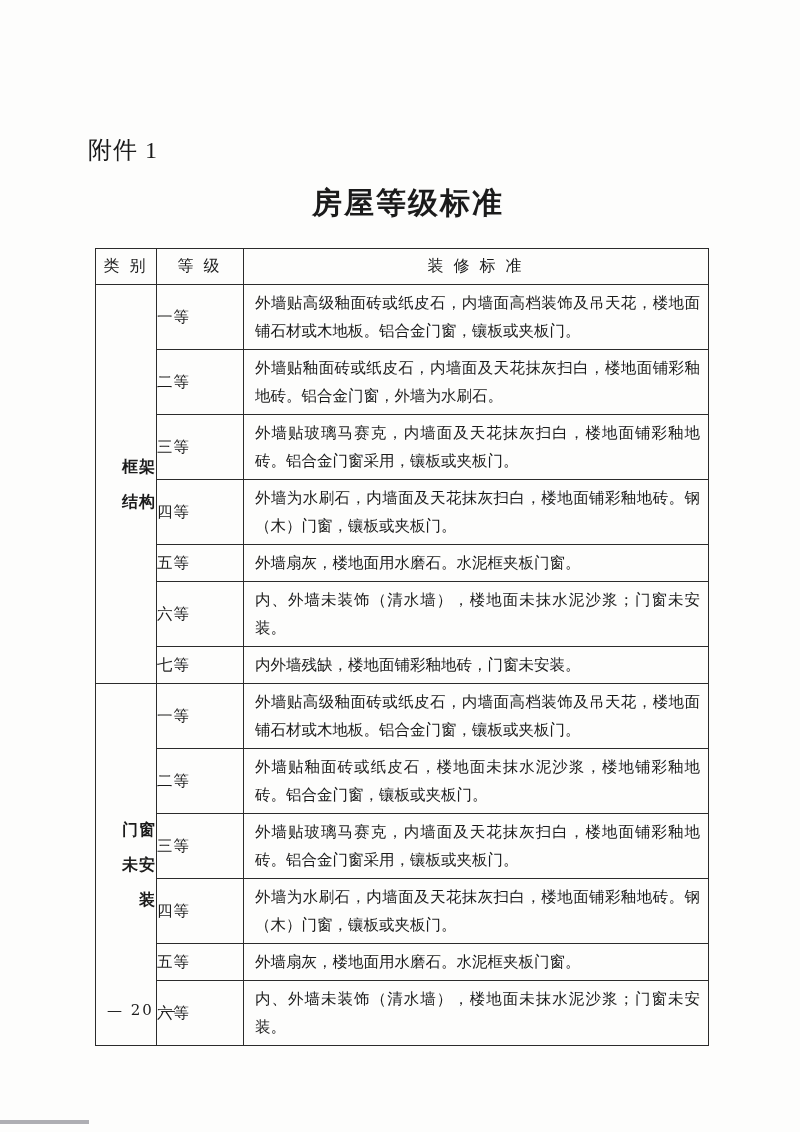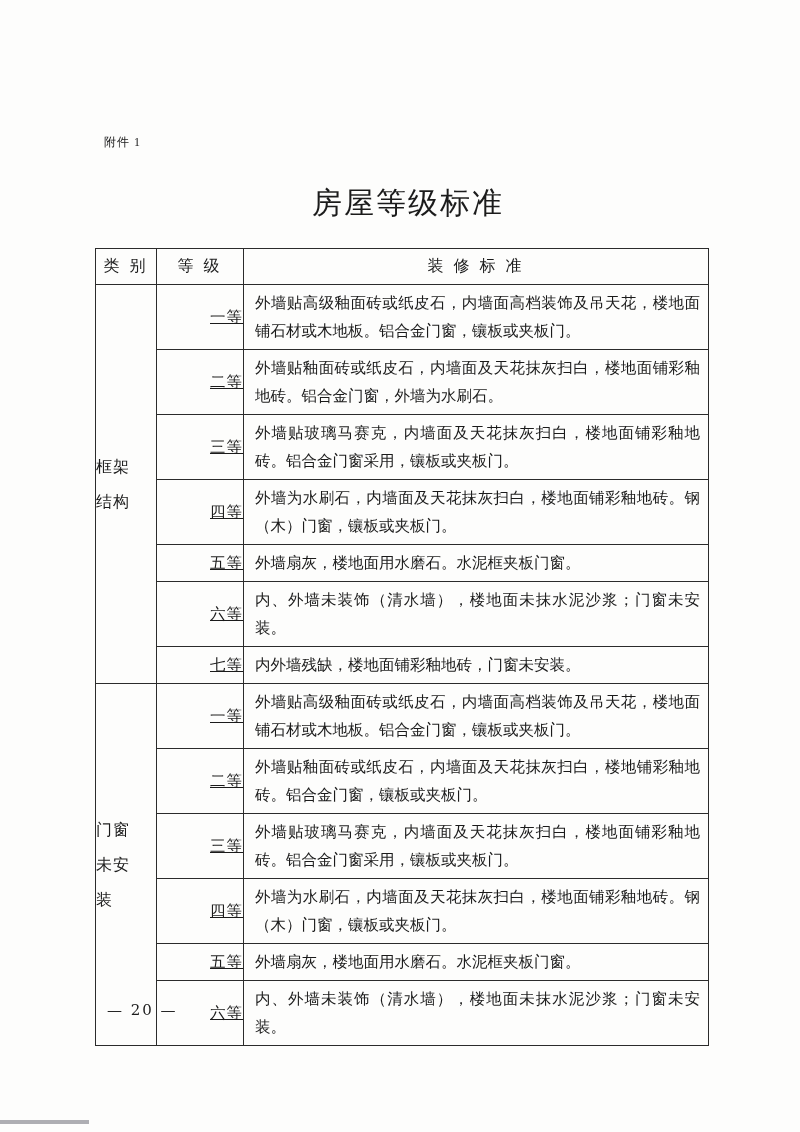--- a/index.html
+++ b/index.html
@@ -8,32 +8,31 @@
     position: relative;
     background: #fdfdfc;
     font-family: "Liberation Serif", "DejaVu Serif", serif;
     color: #1b1b1b;
     overflow: hidden;
   }
   .attachment {
     position: absolute;
     left: 88px;
     top: 134px;
-    font-size: 12px;
+    font-size: 24px;
     letter-spacing: 1px;
-    margin-left: 16px;
   }
   .doc-title {
     position: absolute;
     left: 0;
     right: 0;
     top: 183px;
     text-align: center;
     font-size: 30px;
-    font-weight: normal;
+    font-weight: bold;
     letter-spacing: 2px;
     text-indent: 16px;
   }
   table.grade-table {
     position: absolute;
     left: 95px;
     top: 248px;
     width: 613px;
     border-collapse: collapse;
     table-layout: fixed;
@@ -47,33 +46,33 @@
     vertical-align: middle;
   }
   .grade-table th {
     height: 36px;
     text-align: center;
     font-weight: normal;
     letter-spacing: 3px;
     font-size: 16px;
   }
   .cat-cell {
-    text-align: left;
+    text-align: right;
+    font-weight: bold;
   }
   .cat-text {
     display: inline-block;
     width: 2.2em;
     line-height: 2.2;
     font-size: 16px;
     letter-spacing: 1px;
   }
   .grade-cell {
-    text-align: right;
+    text-align: left;
     letter-spacing: 1px;
-    text-decoration: underline;
   }
   .std-cell {
     padding: 4px 8px 4px 11px;
     line-height: 28px;
     text-align: justify;
   }
   .page-footer {
     position: absolute;
     left: 107px;
     top: 1001px;
@@ -140,21 +139,21 @@
         <td class="grade-cell">七等</td>
         <td class="std-cell">内外墙残缺，楼地面铺彩釉地砖，门窗未安装。</td>
       </tr>
       <tr>
         <td class="cat-cell" rowspan="6"><span class="cat-text">门窗未安装</span></td>
         <td class="grade-cell">一等</td>
         <td class="std-cell">外墙贴高级釉面砖或纸皮石，内墙面高档装饰及吊天花，楼地面铺石材或木地板。铝合金门窗，镶板或夹板门。</td>
       </tr>
       <tr>
         <td class="grade-cell">二等</td>
-        <td class="std-cell">外墙贴釉面砖或纸皮石，内墙面及天花抹灰扫白，楼地铺彩釉地砖。铝合金门窗，镶板或夹板门。</td>
+        <td class="std-cell">外墙贴釉面砖或纸皮石，楼地面未抹水泥沙浆，楼地铺彩釉地砖。铝合金门窗，镶板或夹板门。</td>
       </tr>
       <tr>
         <td class="grade-cell">三等</td>
         <td class="std-cell">外墙贴玻璃马赛克，内墙面及天花抹灰扫白，楼地面铺彩釉地砖。铝合金门窗采用，镶板或夹板门。</td>
       </tr>
       <tr>
         <td class="grade-cell">四等</td>
         <td class="std-cell">外墙为水刷石，内墙面及天花抹灰扫白，楼地面铺彩釉地砖。钢（木）门窗，镶板或夹板门。</td>
       </tr>
       <tr>

